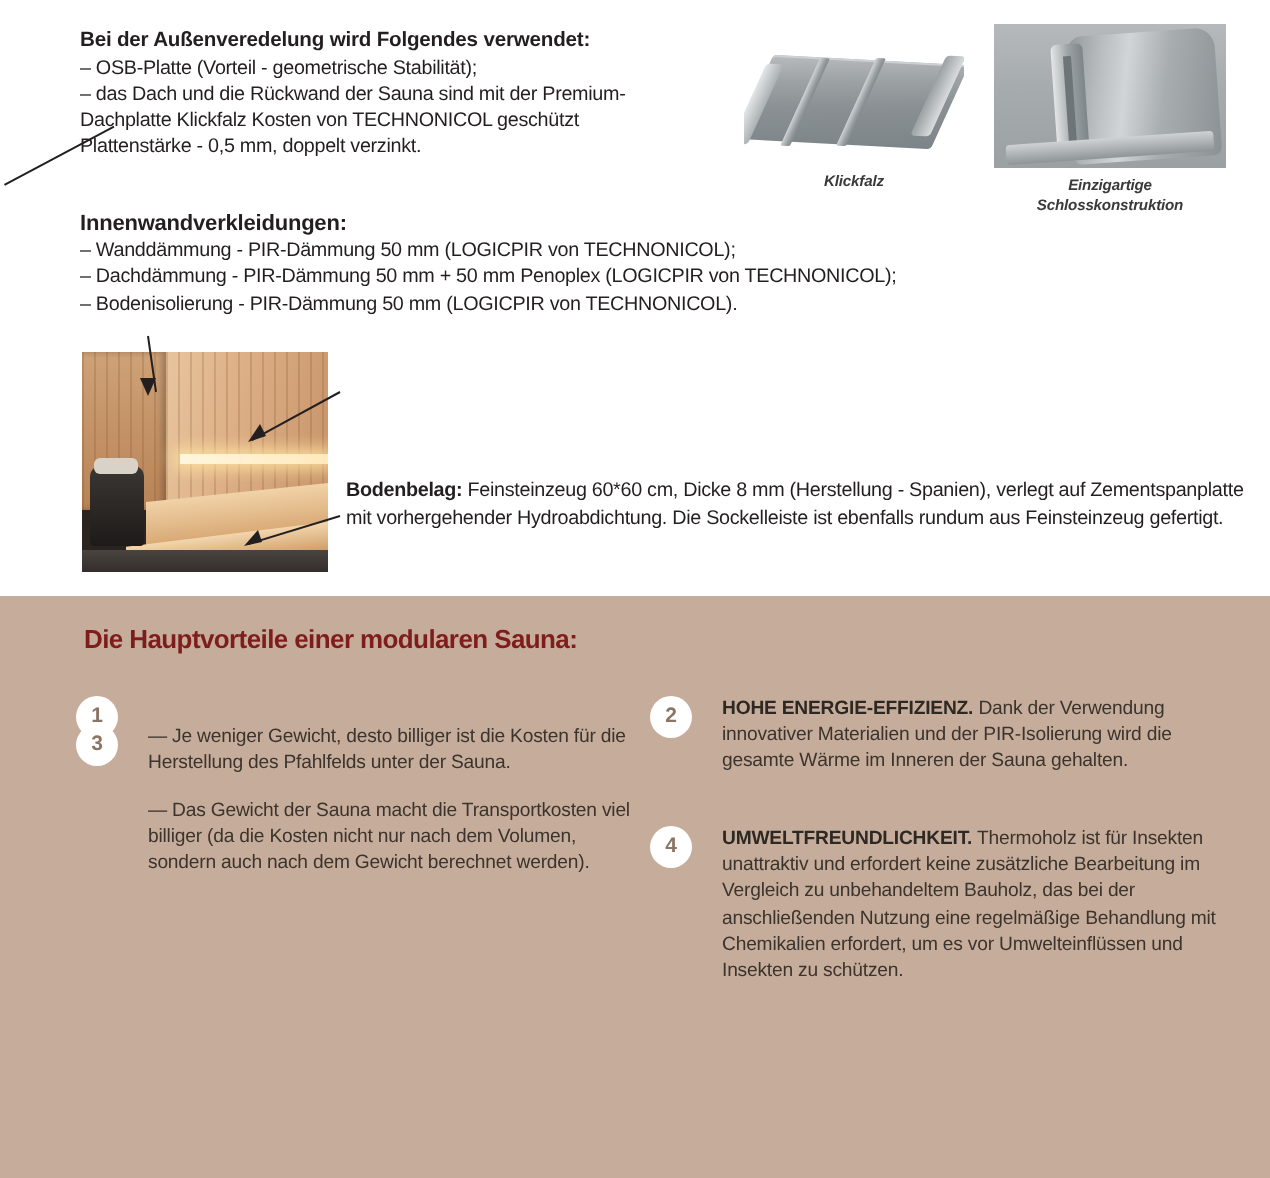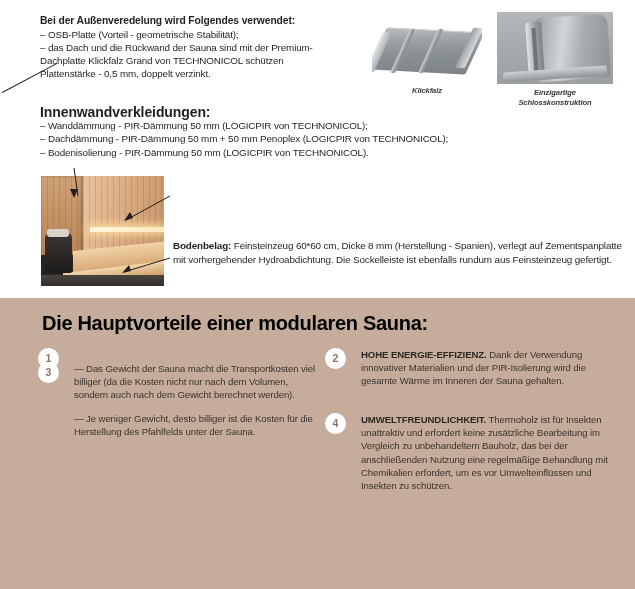--- a/index.html
+++ b/index.html
@@ -61,21 +61,21 @@
   }
 
   #inner-block {
     position: absolute;
     left: 40px;
     top: 105px;
     width: 430px;
   }
   #inner-block .blk-title {
     font-weight: bold;
-    font-size: 14px;
+    font-size: 11px;
     line-height: 14px;
     letter-spacing: -0.1px;
   }
   #inner-block .blk-line {
     font-size: 9.9px;
     line-height: 13.4px;
     letter-spacing: -0.15px;
     white-space: nowrap;
   }
 
@@ -266,23 +266,23 @@
     left: 0;
     top: 298px;
     width: 635px;
     height: 291px;
     background: #c6ad9b;
   }
   #adv-title {
     position: absolute;
     left: 42px;
     top: 14px;
-    font-size: 20px;
-    font-weight: bold;
-    color: #000000;
+    font-size: 13px;
+    font-weight: bold;
+    color: #7f1d1d;
     letter-spacing: -0.3px;
     text-align: right;
   }
 
   .adv-col { position: absolute; }
   #adv-col-left  { left: 38px;  top: 50px;  width: 278px; }
   #adv-col-right { left: 325px; top: 50px;  width: 290px; }
 
   .adv-item {
     position: relative;
@@ -319,21 +319,21 @@
 <body>
 
 <div id="top-section">
 
   <div class="leader-line" id="leader-left"></div>
 
   <div id="outer-block">
     <div class="blk-title">Bei der Außenveredelung wird Folgendes verwendet:</div>
     <div class="blk-line">– OSB-Platte (Vorteil - geometrische Stabilität);</div>
     <div class="blk-line">– das Dach und die Rückwand der Sauna sind mit der Premium-</div>
-    <div class="blk-line">Dachplatte Klickfalz Grand von TECHNONICOL schützen</div>
+    <div class="blk-line">Dachplatte Klickfalz Kosten von TECHNONICOL geschützt</div>
     <div class="blk-line">Plattenstärke - 0,5 mm, doppelt verzinkt.</div>
   </div>
 
   <div id="inner-block">
     <div class="blk-title">Innenwandverkleidungen:</div>
     <div class="blk-line">– Wanddämmung - PIR-Dämmung 50 mm (LOGICPIR von TECHNONICOL);</div>
     <div class="blk-line">– Dachdämmung - PIR-Dämmung 50 mm + 50 mm Penoplex (LOGICPIR von TECHNONICOL);</div>
     <div class="blk-line">– Bodenisolierung - PIR-Dämmung 50 mm (LOGICPIR von TECHNONICOL).</div>
   </div>
 
@@ -396,22 +396,22 @@
   <div id="adv-title">Die Hauptvorteile einer modularen Sauna:</div>
 
   <div class="adv-col" id="adv-col-left">
 
     <div class="adv-item">
       <div class="adv-badge">1</div>
     </div>
 
     <div class="adv-item">
       <div class="adv-badge">3</div>
+      <div class="adv-text adv-para">— Je weniger Gewicht, desto billiger ist die Kosten für die Herstellung des Pfahlfelds unter der Sauna.</div>
       <div class="adv-text adv-para">— Das Gewicht der Sauna macht die Transportkosten viel billiger (da die Kosten nicht nur nach dem Volumen, sondern auch nach dem Gewicht berechnet werden).</div>
-      <div class="adv-text adv-para">— Je weniger Gewicht, desto billiger ist die Kosten für die Herstellung des Pfahlfelds unter der Sauna.</div>
     </div>
 
   </div>
 
   <div class="adv-col" id="adv-col-right">
 
     <div class="adv-item">
       <div class="adv-badge">2</div>
       <div class="adv-text">
         <b>HOHE ENERGIE-EFFIZIENZ.</b><span> Dank der Verwendung innovativer Materialien und der PIR-Isolierung wird die gesamte Wärme im Inneren der Sauna gehalten.</span>

